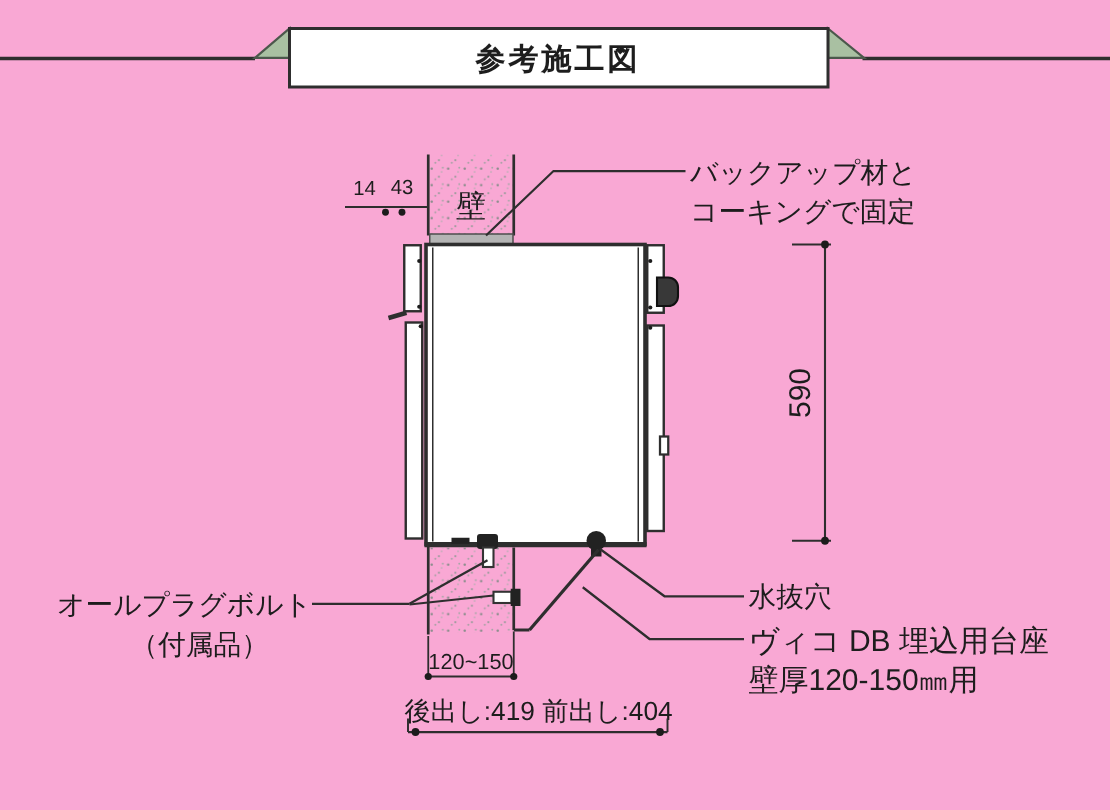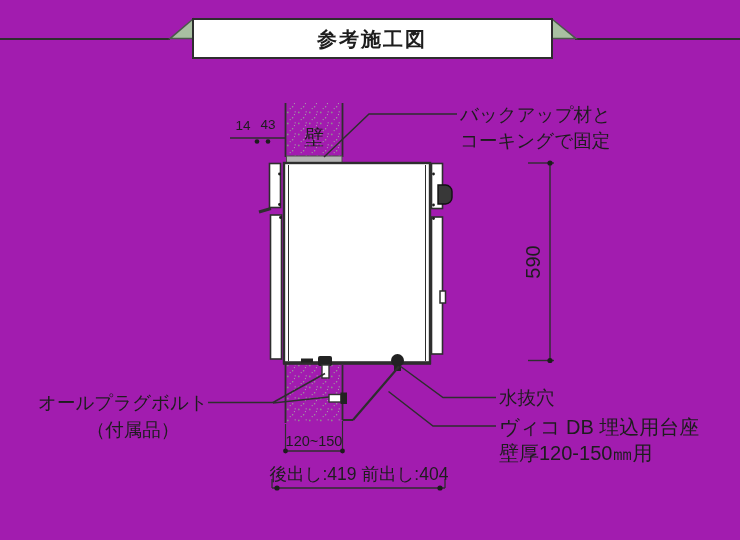--- a/index.html
+++ b/index.html
@@ -1,17 +1,17 @@
 <!DOCTYPE html>
 <html><head>
 <meta charset="utf-8">
 <style>
   html,body{margin:0;padding:0;background:#ffffff;}
   .stage{
-    position:relative;width:740px;height:540px;background:#a21caf;overflow:hidden;
+    position:relative;width:740px;height:540px;background:#f9a8d4;overflow:hidden;
     font-family:"Liberation Sans", sans-serif;
   }
   svg text{
     font-family:"Liberation Sans", sans-serif;
     fill:#1d1d1d;
   }
   .t-title{font-size:20px;font-weight:bold;letter-spacing:2px;}
   .t-wall{font-size:20px;}
   .t-dim-s{font-size:13.5px;}
   .t-dim-m{font-size:14.5px;}

